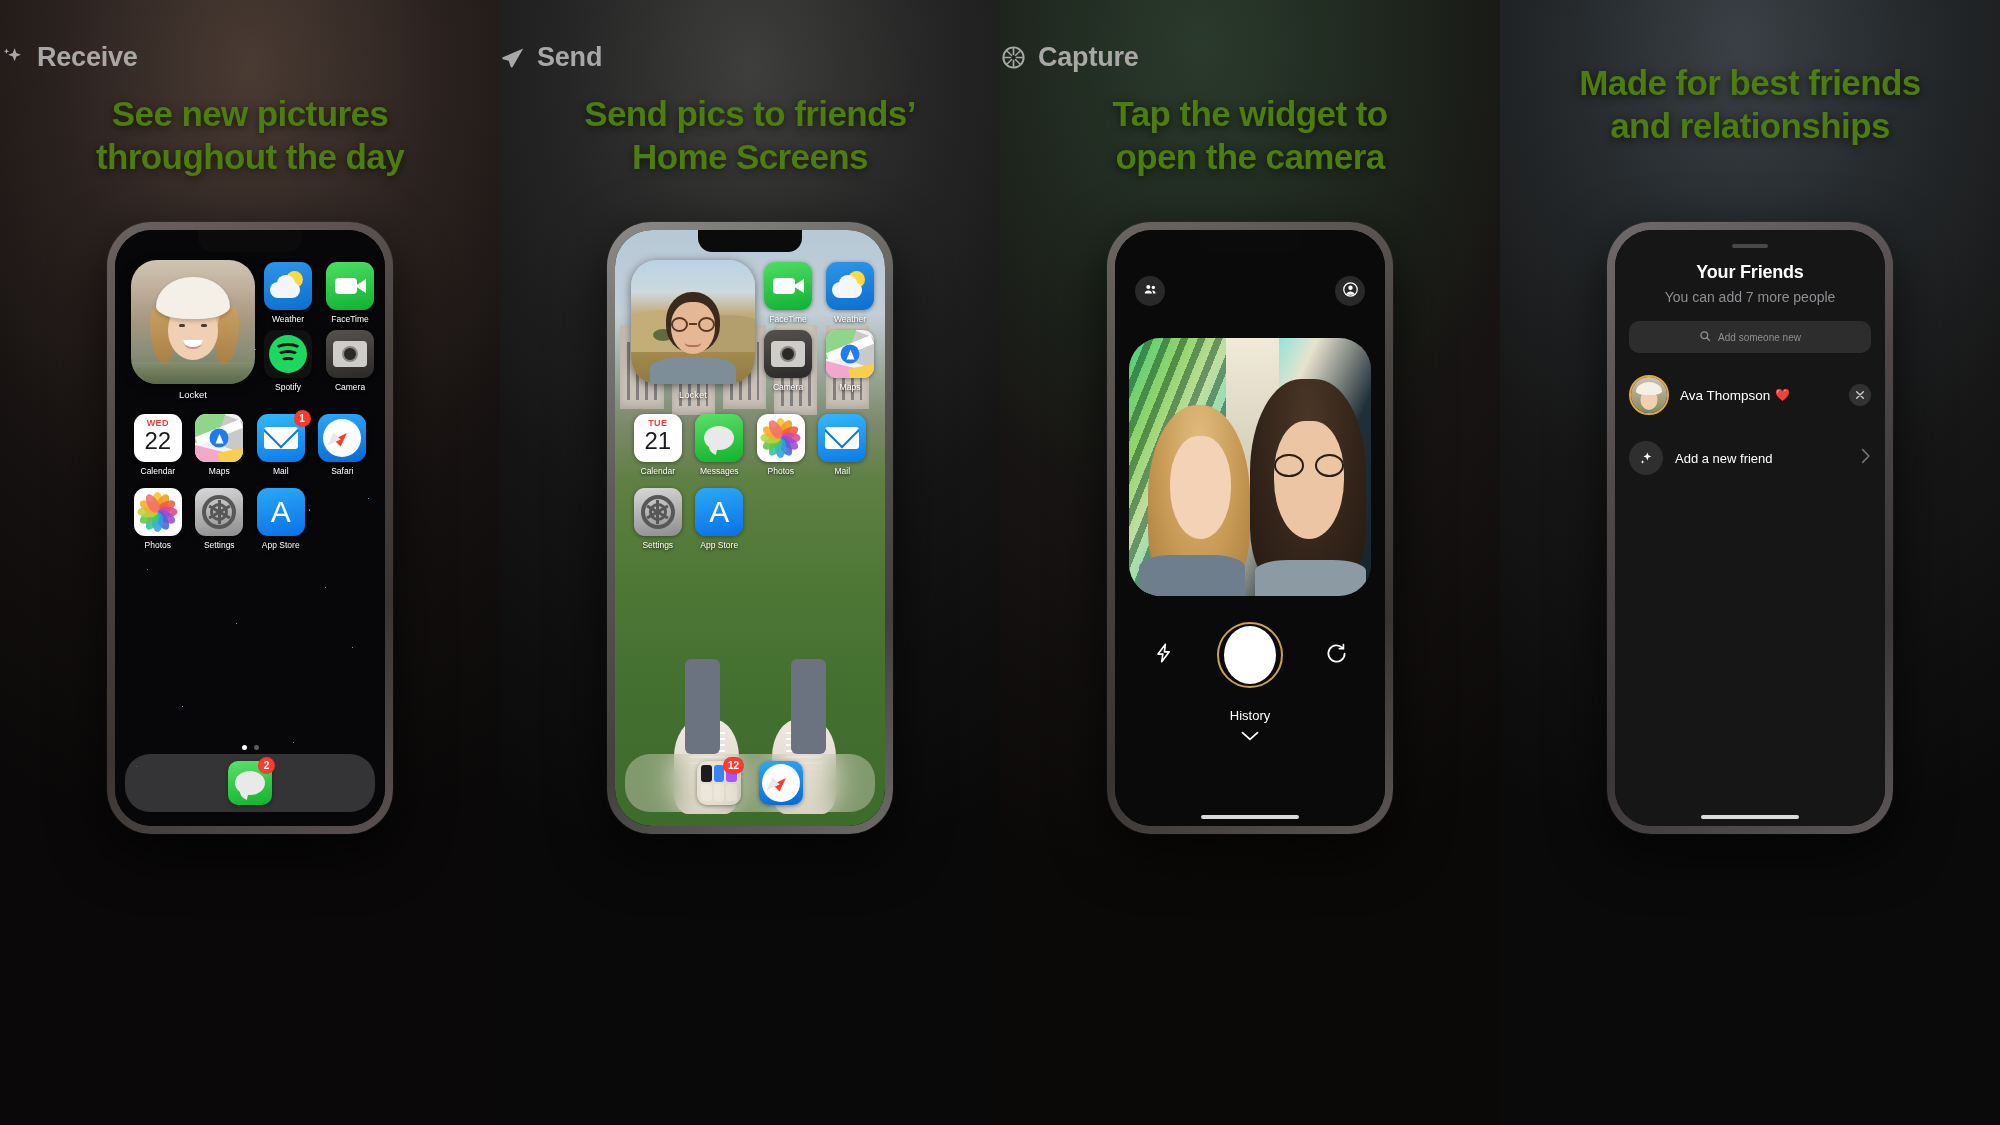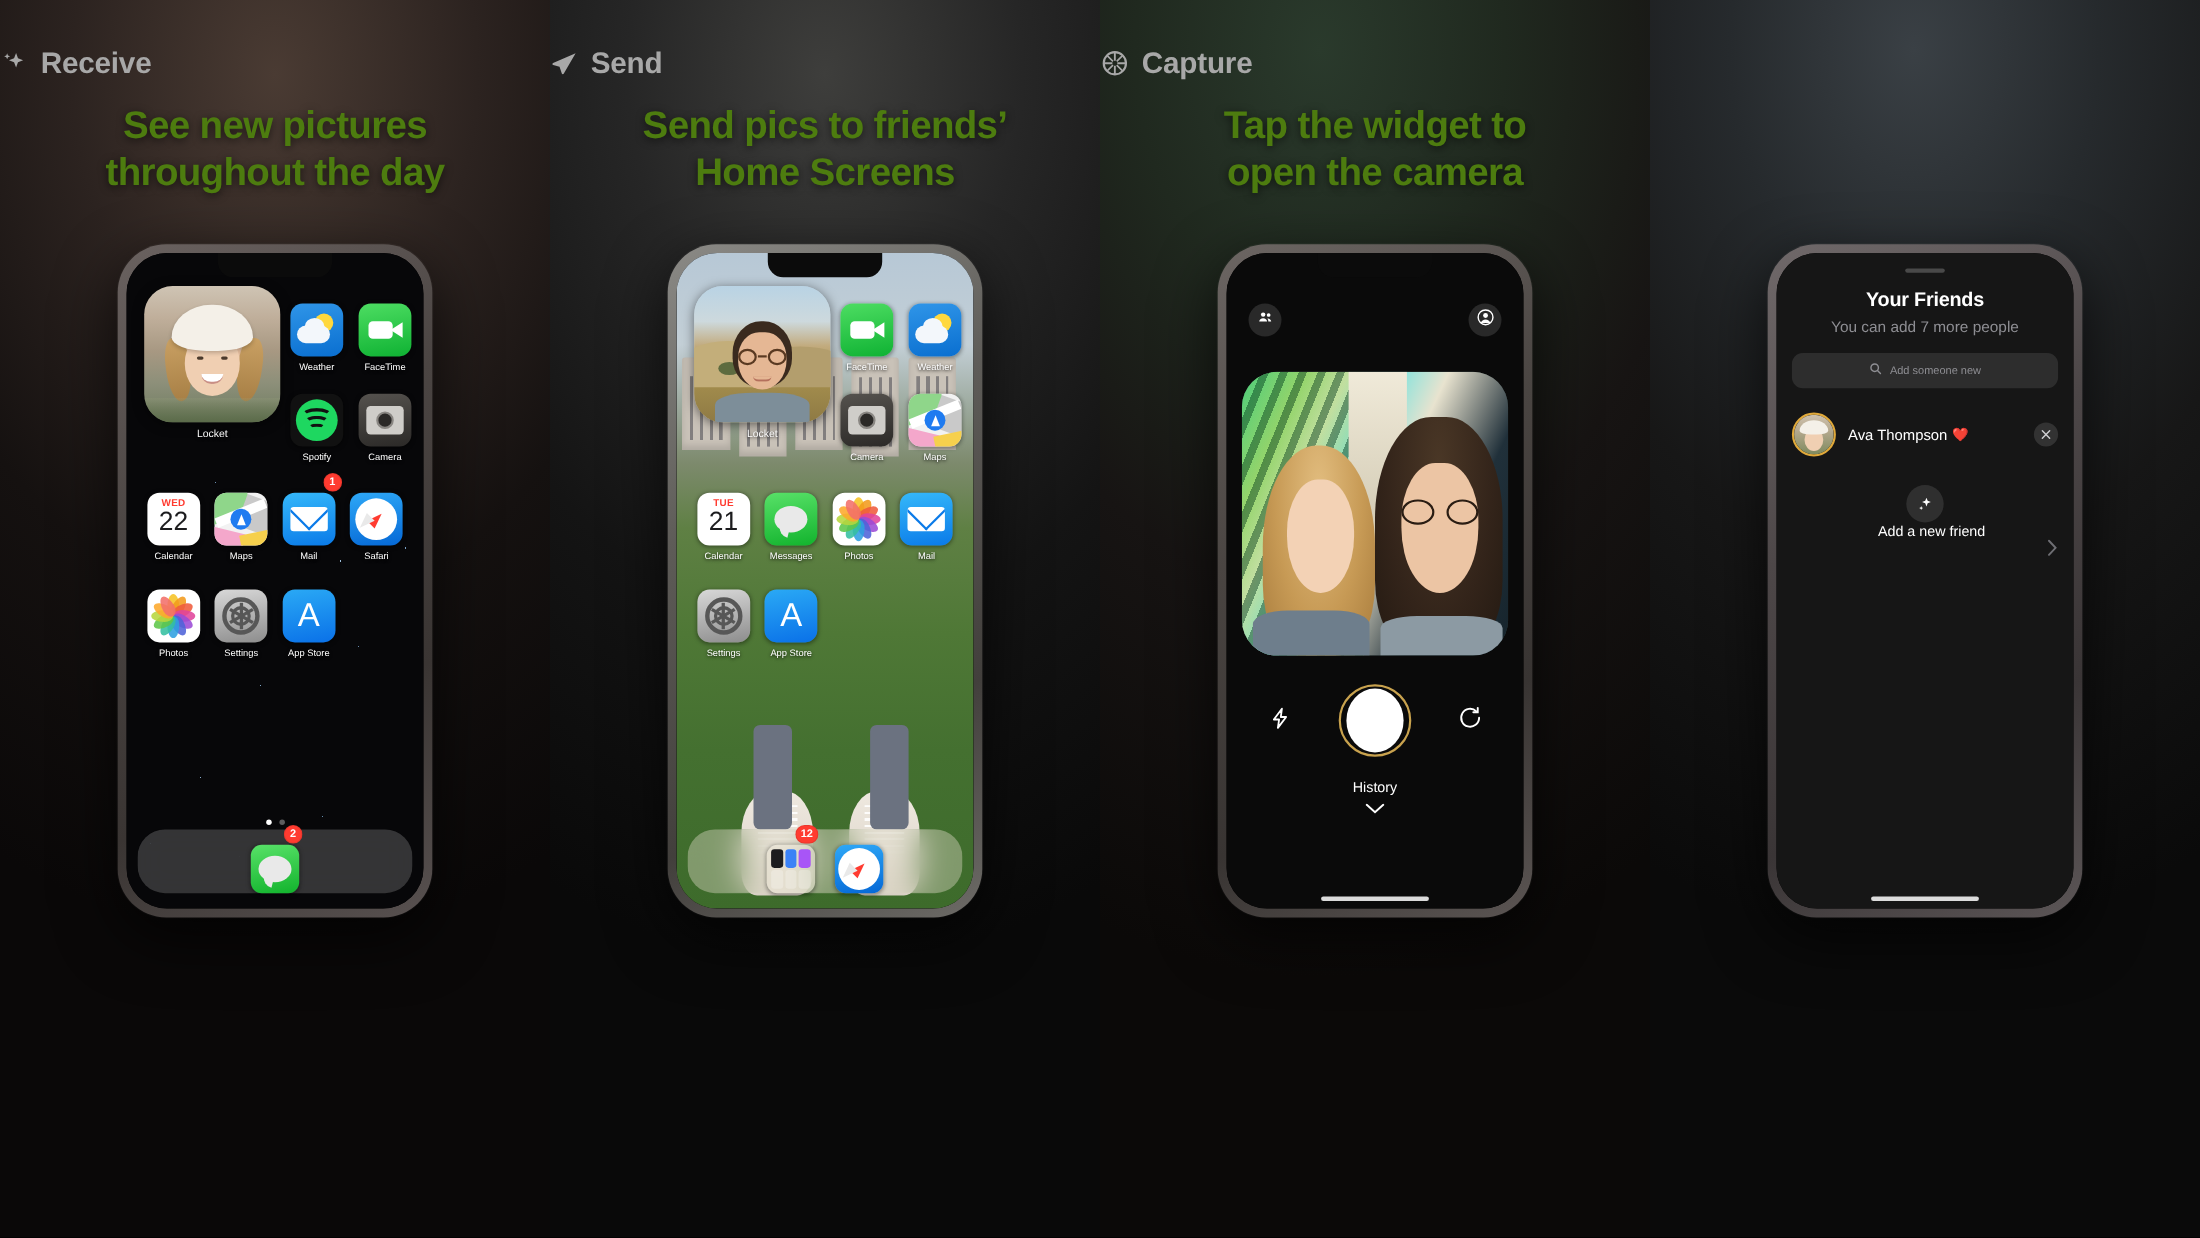--- a/index.html
+++ b/index.html
@@ -153,21 +153,21 @@
   .pg-glass i.l { left: 0; } .pg-glass i.r { right: 0; }
   .pg-glass b { position: absolute; left: 18px; top: 6px; width: 8px; height: 2px; background: #5a3a22; }
   .pg-mouth { position: absolute; left: 50%; top: 66%; transform: translateX(-50%);
     width: 17px; height: 5px; border-bottom: 2px solid #b4705c; border-radius: 0 0 10px 10px; }
   .pg-body { position: absolute; bottom: 0; left: 50%; transform: translateX(-50%);
     width: 86px; height: 22%; background: #7d8e99; border-radius: 40% 40% 0 0; }
 
   .grid { display: grid; grid-template-columns: repeat(4, 1fr); gap: 5px 8px; margin-top: 12px; }
   .ic-wrap { position: relative; display: flex; flex-direction: column; align-items: center; }
   .ic { width: 48px; height: 48px; border-radius: 11px; position: relative; overflow: hidden;
-        box-shadow: 0 1px 4px rgba(0,0,0,.4); margin-top: 14px; }
+        box-shadow: 0 1px 4px rgba(0,0,0,.4); }
   .ic-label { color: #fff; font-size: 8.5px; margin-top: 4px; text-shadow: 0 1px 3px rgba(0,0,0,.9); white-space: nowrap; }
   .badge {
     position: absolute; top: -4px; right: -3px; min-width: 17px; height: 17px;
     border-radius: 9px; background: #ff3b30; color: #fff; font-size: 10px; font-weight: bold;
     display: flex; align-items: center; justify-content: center; padding: 0 4px; z-index: 5;
     border: 1.5px solid rgba(0,0,0,.08);
   }
 
   
   .ic-weather { background: linear-gradient(170deg,#2f95e8,#0a6fd0); }
@@ -321,21 +321,21 @@
   .fr-avatar .av-bg { position: absolute; inset: 0;
       background: linear-gradient(180deg,#cfc2ae 0%,#b5a98f 40%,#7f8a5e 100%); }
   .fr-avatar .av-hat { position: absolute; left: 50%; top: 14%; transform: translateX(-50%);
       width: 26px; height: 13px; background: #f4f0e8; border-radius: 50% 50% 40% 40%/ 74% 74% 26% 26%; }
   .fr-avatar .av-face { position: absolute; left: 50%; top: 36%; transform: translateX(-50%);
       width: 17px; height: 20px; background: #f0cfb2; border-radius: 48% 48% 50% 50%; }
   .fr-name { color: #fff; font-size: 13.5px; font-weight: 500; margin-left: 11px; }
   .fr-heart { margin-left: 5px; font-size: 12px; }
   .fr-x { margin-left: auto; width: 22px; height: 22px; border-radius: 50%; background: rgba(255,255,255,.12);
       display: flex; align-items: center; justify-content: center; }
-  .fr-add { display: flex; align-items: center; margin: 26px 14px 0; flex-direction: column; }
+  .fr-add { display: flex; align-items: center; margin: 26px 14px 0; }
   .fr-add-ic { width: 34px; height: 34px; border-radius: 50%; background: rgba(255,255,255,.11);
       display: flex; align-items: center; justify-content: center; flex: 0 0 auto; }
   .fr-add-lbl { color: #fff; font-size: 13px; font-weight: 500; margin-left: 12px; }
   .fr-chev { margin-left: auto; color: #6e6e73; font-size: 16px; }
 </style>
 </head>
 <body>
 
 <div class="stage">
 
@@ -786,20 +786,24 @@
 
         <div class="home-bar"></div>
       </div>
     </div>
   </div>
 
   <div class="panel">
     <div class="panel-bg bg4"></div>
 
     <div class="panel-head">
+      <div class="headline">
+        <div>Made for best friends</div>
+        <div>and relationships</div>
+      </div>
     </div>
 
     <div class="phone p4">
       <div class="screen">
         <div class="friends-screen">
           <div class="sheet-grabber"></div>
 
           <div class="fr-title">Your Friends</div>
           <div class="fr-sub">You can add 7 more people</div>
 

